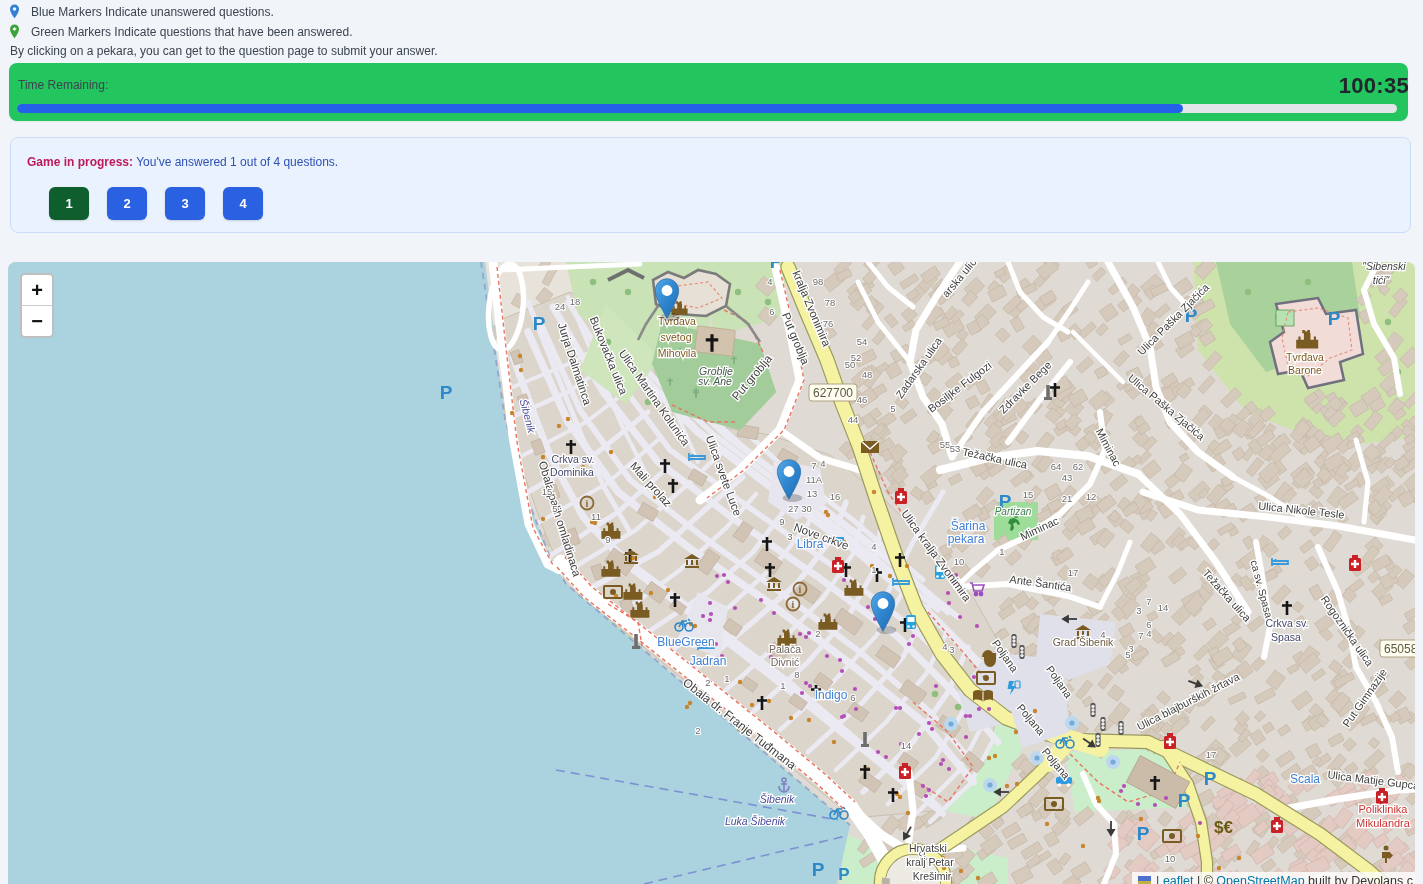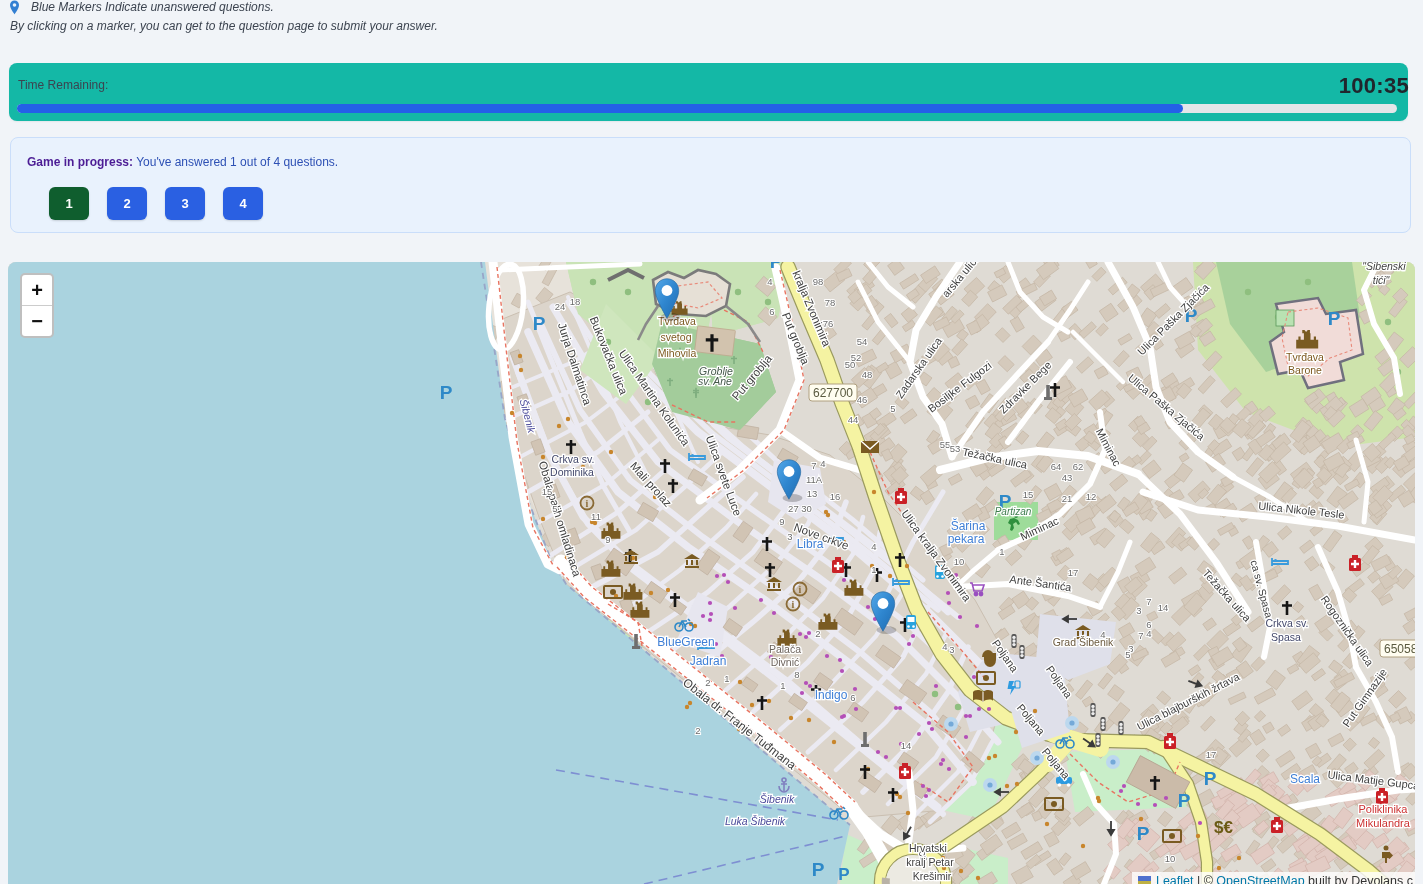--- a/index.html
+++ b/index.html
@@ -1,27 +1,27 @@
 <!DOCTYPE html>
 <html><head>
 <meta charset="utf-8">
 <style>
 html,body{margin:0;padding:0;}
 body{background:#f1f4f8;font-family:"Liberation Sans",sans-serif;width:1423px;height:884px;overflow:hidden;}
 .legend{padding:0 0 0 10px;color:#3c4450;font-size:12px;}
-.legend .row{display:flex;align-items:flex-start;height:19.3px;font-style:italic;}
+.legend .row{display:flex;align-items:flex-end;height:19.3px;}
 .legend .row svg{margin-right:12px;}
-.card{position:absolute;left:9px;top:63px;width:1399px;height:58px;background:#14b8a6;border-radius:8px;box-shadow:0 1px 2px rgba(0,0,0,.06);}
+.card{position:absolute;left:9px;top:63px;width:1399px;height:58px;background:#22c55e;border-radius:8px;box-shadow:0 1px 2px rgba(0,0,0,.06);}
 .card .tr{position:absolute;left:9px;top:15px;color:#3c4450;font-size:12px;}
 .card .time{position:absolute;right:-1px;top:10px;color:#21262d;font-size:22px;font-weight:bold;letter-spacing:.3px;}
 .pbar{position:absolute;left:8px;top:41px;width:1380px;height:9px;background:#e3e6e9;border-radius:5px;}
 .pfill{width:1166px;height:9px;background:#2460e8;border-radius:5px;}
 .alert{position:absolute;left:10px;top:137px;width:1401px;height:96px;background:#e9f2fd;border:1px solid #cadefa;border-radius:8px;box-sizing:border-box;}
 .alert .msg{position:absolute;left:16px;top:17px;font-size:12px;color:#2d50b4;}
-.alert .msg b{color:#4c1d95;}
+.alert .msg b{color:#be185d;}
 .btnrow{position:absolute;left:14px;top:49px;margin-left:24px;}
 .qbtn{display:inline-block;width:40px;height:33px;border-radius:6px;background:#2a60e2;color:#fff;font-size:13px;font-weight:bold;text-align:center;line-height:33px;margin-right:18px;box-shadow:0 1px 2px rgba(0,0,0,.15);}
 .qbtn.g{background:#0f5e2e;}
 #map{position:absolute;left:8px;top:262px;width:1407px;height:622px;border-radius:8px 8px 0 0;overflow:hidden;background:#dcd8d2;}
 #map>svg{position:absolute;left:0;top:0;}
 .zoomctl{position:absolute;left:12px;top:11px;width:30px;background:#fff;border:2px solid rgba(0,0,0,.25);border-radius:5px;z-index:50;}
 .zoomctl div{width:30px;height:30px;text-align:center;font:bold 20px/30px "Liberation Sans",sans-serif;color:#111;}
 .zoomctl div:first-child{border-bottom:1px solid #ccc;}
 .attrib{position:absolute;right:0;bottom:-12px;background:rgba(255,255,255,.8);font-size:12.5px;color:#333;padding:2px 2px 8px 6px;z-index:50;white-space:nowrap;}
 .attrib a{color:#0078a8;text-decoration:none;}
@@ -30,22 +30,29 @@
 </head>
 <body>
 <div class="legend">
   <div class="row">
       <svg width="9" height="15" viewBox="0 0 13 20">
         <path d="M6.5 0C2.9 0 0 2.9 0 6.5 0 11.4 6.5 20 6.5 20S13 11.4 13 6.5C13 2.9 10.1 0 6.5 0z" fill="#337fd2"></path>
         <circle cx="6.5" cy="6.3" r="2.6" fill="#e8f2fb"></circle>
       </svg>
       <span>Blue Markers Indicate unanswered questions.</span>
     </div>
+  <div class="row">
+      <svg width="9" height="15" viewBox="0 0 13 20">
+        <path d="M6.5 0C2.9 0 0 2.9 0 6.5 0 11.4 6.5 20 6.5 20S13 11.4 13 6.5C13 2.9 10.1 0 6.5 0z" fill="#3ca33c"></path>
+        <rect x="4.4" y="4.2" width="4.2" height="4.2" fill="#eef7ee" transform="rotate(45 6.5 6.3)"></rect>
+      </svg>
+      <span>Green Markers Indicate questions that have been answered.</span>
+    </div>
   <div class="row" style="height:19px">
-      <span>By clicking on a marker, you can get to the question page to submit your answer.</span>
+      <span>By clicking on a pekara, you can get to the question page to submit your answer.</span>
     </div>
 </div>
 <div class="card">
   <div class="tr">Time Remaining:</div>
   <div class="time">100:35</div>
   <div class="pbar">
       <div class="pfill"></div>
     </div>
 </div>
 <div class="alert">

